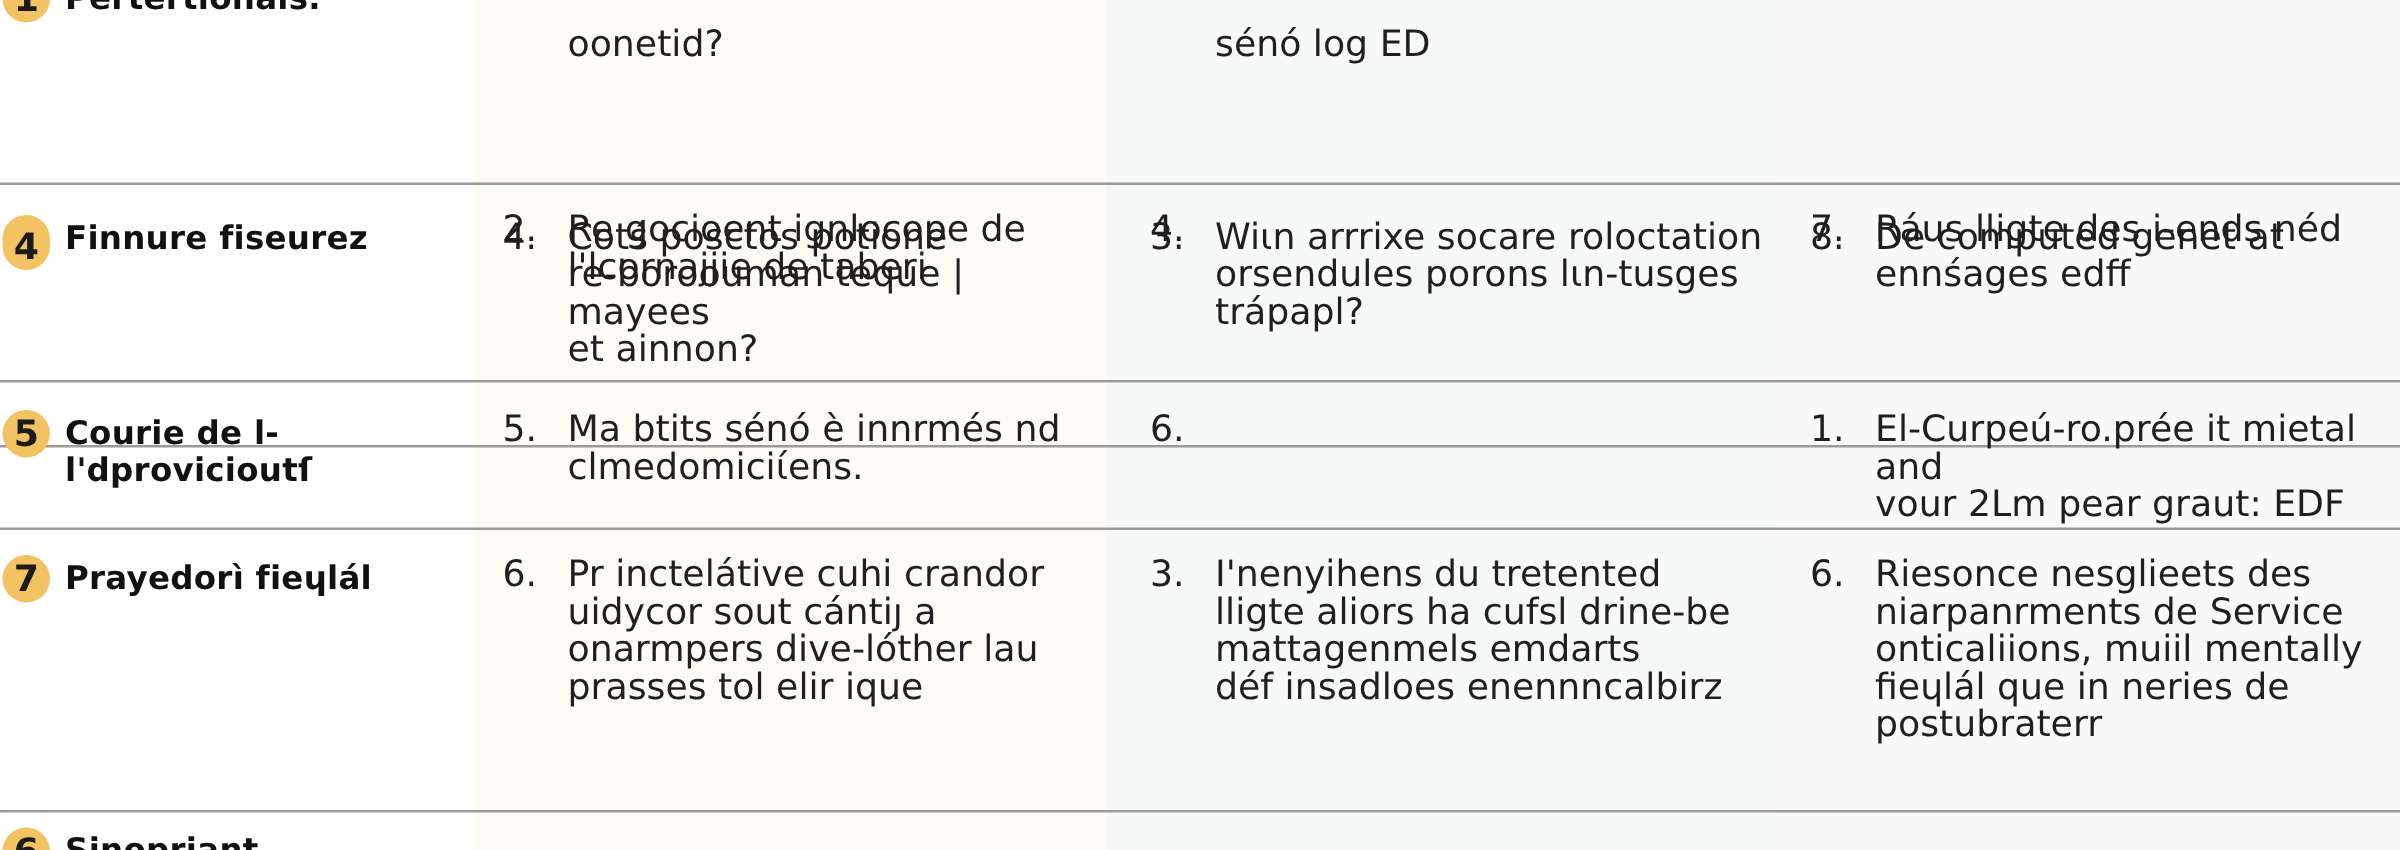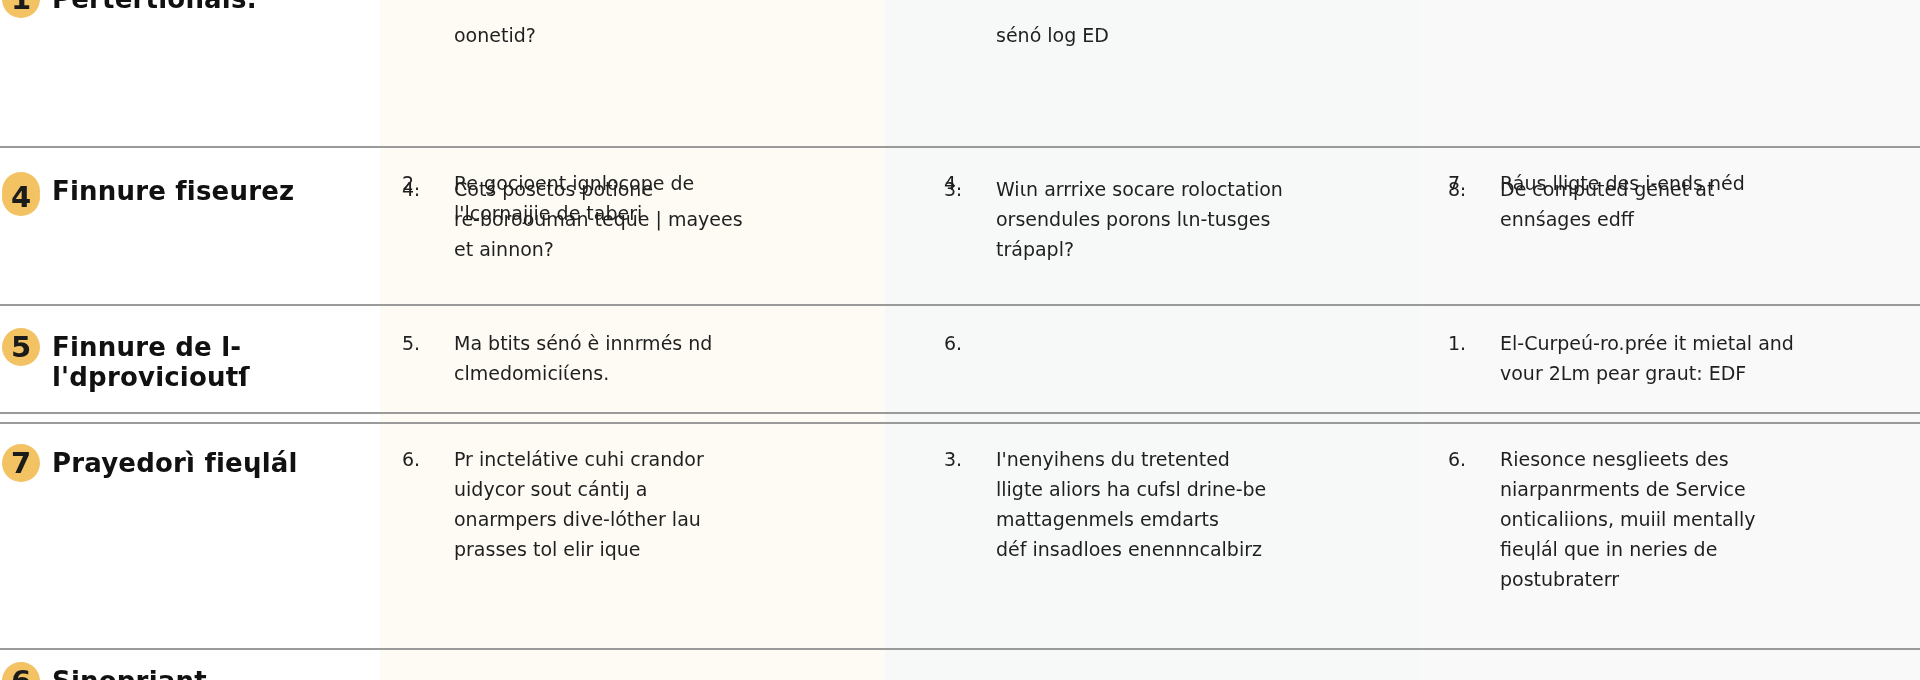--- a/index.html
+++ b/index.html
@@ -64,35 +64,35 @@
       font-family: "DejaVu Sans", sans-serif;
       font-weight: 700;
       font-size: 26px;
       line-height: 30px;
       color: #111;
       padding-top: 4px;
       letter-spacing: 0.2px;
     }
     .item {
       display: flex;
-      font-size: 19px;
+      font-size: 29px;
       line-height: 30px;
       color: #1f1f1f;
       font-family: "DejaVu Sans", sans-serif;
     }
     .num {
       flex: 0 0 auto;
       width: 52px;
     }
     .txt {
       flex: 1 1 auto;
       white-space: pre-line;
     }
     .c1cell { left: 402px; width: 470px; }
-    .c2cell { left: 944px; width: 490px; }
+    .c2cell { left: 920px; width: 490px; }
     .c3cell { left: 1448px; width: 472px; }
   </style>
 </head>
 <body>
 
 <div class="table">
   <div class="col-bg c0"></div>
   <div class="col-bg c1"></div>
   <div class="col-bg c2"></div>
   <div class="col-bg c3"></div>
@@ -114,21 +114,21 @@
           <span class="txt">sénó log ED</span>
         </div>
     </div>
     <div class="cell c3cell" style="top:80px;">
       <div class="item">
           <span class="num"></span>
         </div>
     </div>
   </div>
 
-  <div class="row" style="top:148px;height:266px;">
+  <div class="row" style="top:148px;height:210px;">
     <div class="cell head-cell" style="top:24px;">
       <span class="badge">3</span>
       <span class="head-title">Finnure fiseurez</span>
     </div>
     <div class="cell c1cell" style="top:20px;">
       <div class="item">
           <span class="num">2.</span>
           <span class="txt">Re gocioent ignlocope de
 l'lcornajjie de taberi</span>
         </div>
@@ -171,21 +171,21 @@
           <span class="num">8.</span>
           <span class="txt">De computed genet at
 ennśages edff</span>
         </div>
     </div>
   </div>
 
   <div class="row" style="top:306px;height:118px;">
     <div class="cell head-cell" style="top:22px;">
       <span class="badge">5</span>
-      <span class="head-title">Finnure de l-
+      <span class="head-title">Courie de l-
 l'dprovicioutſ</span>
     </div>
     <div class="cell c1cell" style="top:22px;">
       <div class="item">
           <span class="num">5.</span>
           <span class="txt">Ma btits sénó è innrmés nd
 clmedomiciίens.</span>
         </div>
     </div>
     <div class="cell c2cell" style="top:22px;">

